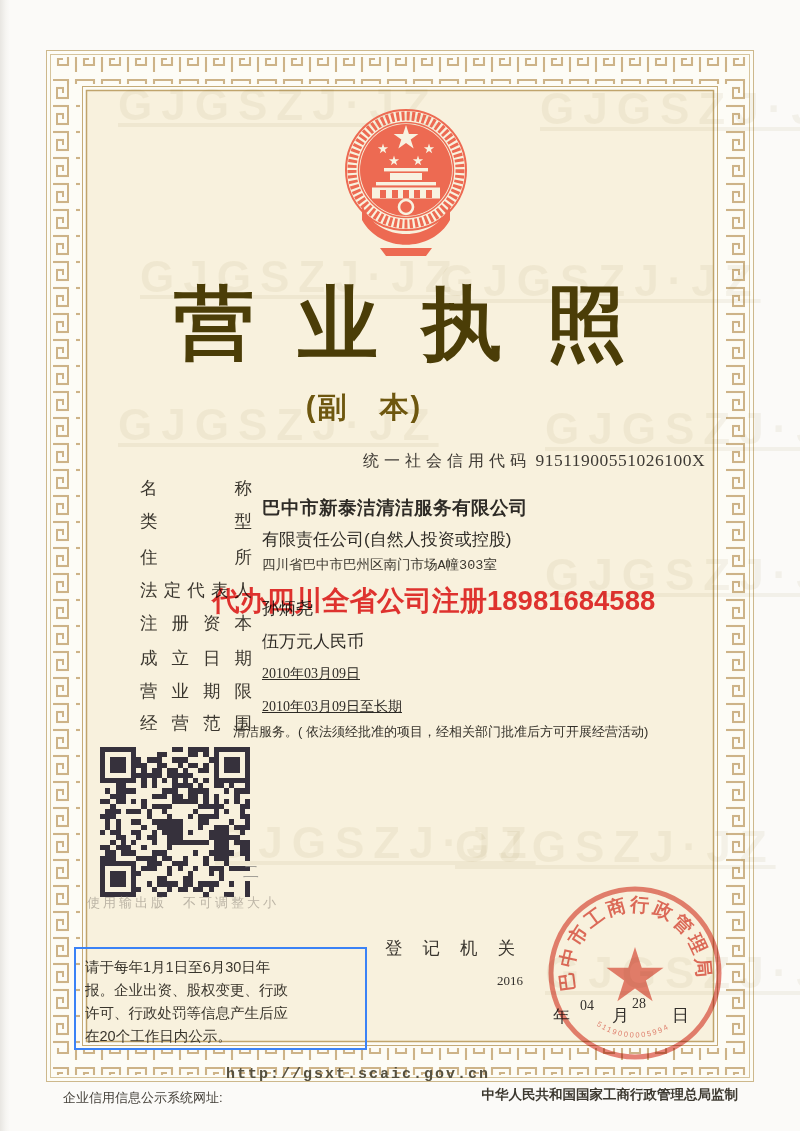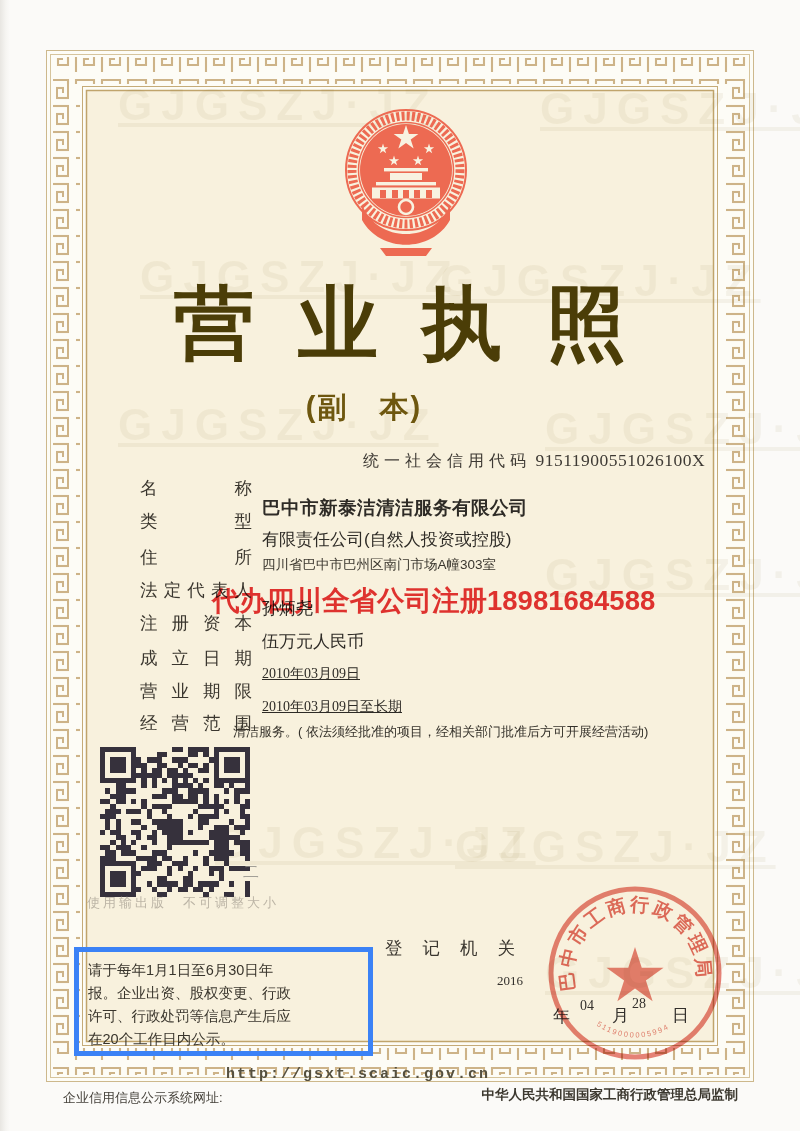--- a/index.html
+++ b/index.html
@@ -25,34 +25,34 @@
     font-size:29px;font-weight:700;color:#6e570f;letter-spacing:2px;}
   .credit-line{position:absolute;left:363px;top:425px;font-size:16px;color:#3e3a34;white-space:nowrap;margin-top:25px;}
   .credit-line .lbl{letter-spacing:5px;}
   .credit-line .val{font-family:"Liberation Serif","DejaVu Serif",serif;font-size:17.5px;letter-spacing:.5px;}
   
   .row{position:absolute;left:140px;height:24px;}
   .flabel{display:flex;justify-content:space-between;width:112px;
     font-size:17.5px;color:#3b372f;font-weight:500;}
   .fvalue{position:absolute;left:122px;top:-1px;white-space:nowrap;font-size:17px;color:#2e2b26;margin-top:20px;}
   .fvalue.name{font-size:18.5px;font-weight:700;letter-spacing:.5px;}
-  .fvalue.small{font-size:13.5px;top:-9px;color:#3a362e;}
+  .fvalue.small{font-size:13.5px;top:-9px;color:#3a362e;font-family:Liberation Mono, monospace;}
   .fvalue.scope{left:93px;top:-8px;font-size:13px;color:#34312a;}
   .fvalue.serif{font-family:"Liberation Serif","DejaVu Serif",serif;font-size:14px;text-decoration:underline;}
   
   .ad{position:absolute;left:212px;top:583px;font-size:27.5px;font-weight:700;
     color:#e31f1f;mix-blend-mode:multiply;opacity:.9;white-space:nowrap;letter-spacing:0;}
   
   .qr{position:absolute;left:100px;top:747px;width:150px;height:150px;}
   .hand-mark{position:absolute;left:243px;top:862px;font-size:16px;color:#8f8d86;opacity:.8;}
   .qr-note{position:absolute;left:87px;top:894px;font-size:13px;color:#bcb5a6;
     letter-spacing:3px;white-space:nowrap;}
   
   .notice{position:absolute;left:74px;top:947px;width:272px;height:86px;
-    border:5px solid #3b82f6;padding:7px 8px 6px 9px;
+    border:2px solid #3b82f6;padding:7px 8px 6px 9px;
     font-size:14.5px;line-height:23px;color:#39352c;font-weight:500;}
   
   .reg{position:absolute;left:385px;top:936px;width:130px;display:flex;
     justify-content:space-between;font-size:17.5px;color:#3a362f;font-weight:500;}
   .dt{position:absolute;color:#33302c;white-space:nowrap;}
   .dt.num{font-family:"Liberation Serif","DejaVu Serif",serif;}
   .seal{position:absolute;left:535px;top:873px;width:200px;height:200px;
     mix-blend-mode:multiply;opacity:.92;}
   
   .url{position:absolute;left:226px;top:1066px;font-size:15px;font-weight:700;

